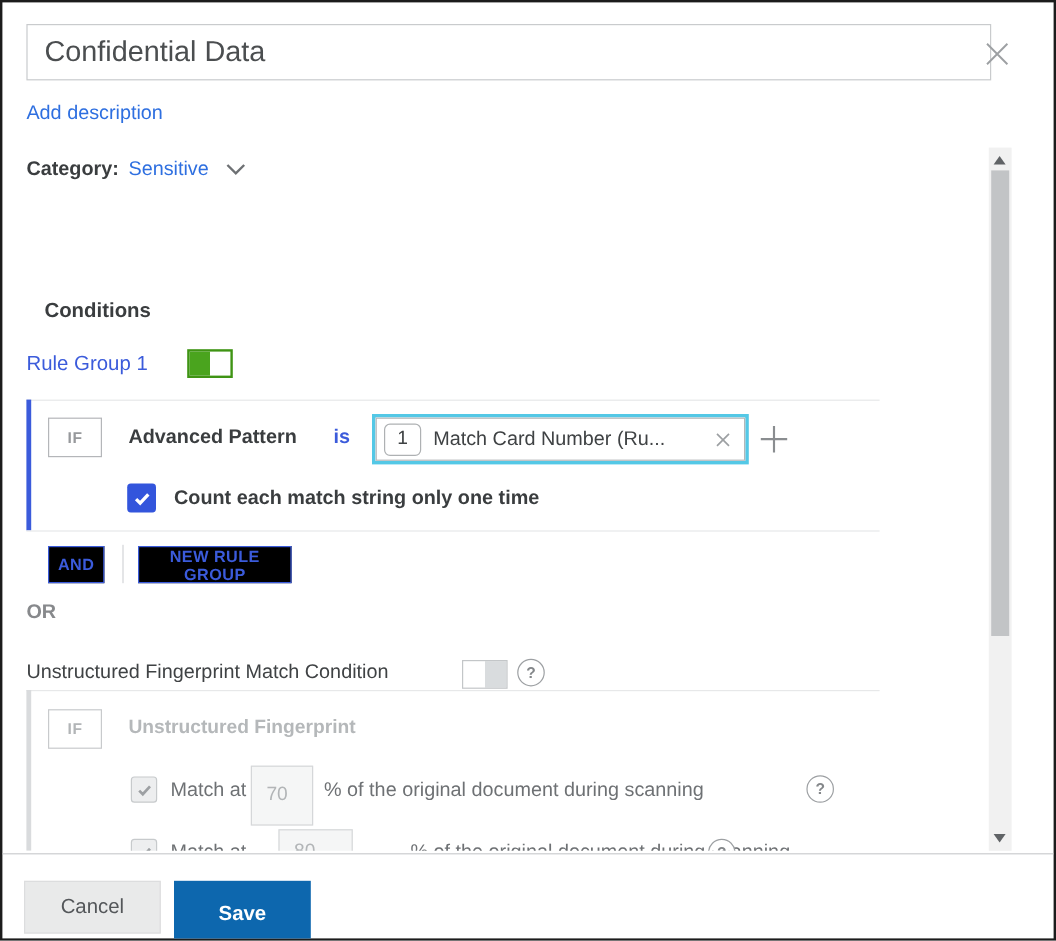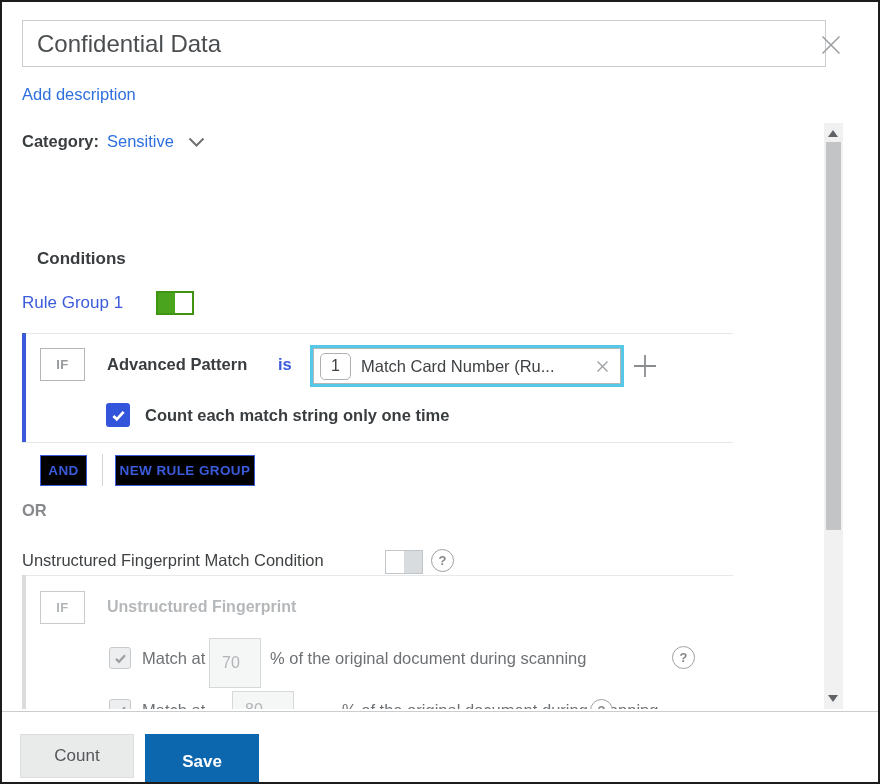--- a/index.html
+++ b/index.html
@@ -60,21 +60,21 @@
   .cb { width:24px; height:24px; border-radius:3px; background:#3355dc;
     display:flex; align-items:center; justify-content:center; cursor:pointer; }
   .cb.dim { width:22px; height:22px; background:#edeeef; border:1px solid #c7cacc; cursor:default; }
   .cb1 { left:104px; top:401px; }
   .cb-label { left:143px; top:404px; font-size:16.5px; font-weight:bold; color:#3a3d3f; }
 
   .btn-outline { border:1px solid #3b5bdb; background:#000000; color:#3b5bdb;
     font-family:"Liberation Sans",sans-serif; font-size:13.5px; font-weight:bold;
     letter-spacing:0.4px; cursor:pointer; display:flex; align-items:center; justify-content:center; }
   .and-btn { left:38px; top:453px; width:47px; height:31px; }
-  .nrg-btn { left:113px; top:453px; width:140px; height:31px; }
+  .nrg-btn { left:113px; top:453px; width:128px; height:31px; }
   .vdiv { left:100px; top:452px; width:1px; height:32px; background:#d3d5d7; }
 
   .or-label { left:20px; top:499px; font-size:16.5px; font-weight:bold; color:#87898c; }
 
   .ufmc-label { left:20px; top:549px; font-size:16.5px; color:#3f4244; }
   .toggle2 { left:383px; top:548px; }
   .help { width:23px; height:23px; border:1.5px solid #9da0a3; border-radius:50%;
     display:flex; align-items:center; justify-content:center; font-size:13px;
     font-weight:bold; color:#84878a; cursor:pointer; background:#fff; }
   .help1 { left:429px; top:547px; }
@@ -222,16 +222,16 @@
       </svg>
   </button>
 
   <div class="abs sbar">
     <div class="tri-up"></div>
     <div class="sthumb"></div>
     <div class="tri-down"></div>
   </div>
 
   <div class="abs footer-sep"></div>
-  <button class="abs btn-cancel">Count</button>
+  <button class="abs btn-cancel">Cancel</button>
   <button class="abs btn-save">Save</button>
 
 </div>
 
 </body></html>

